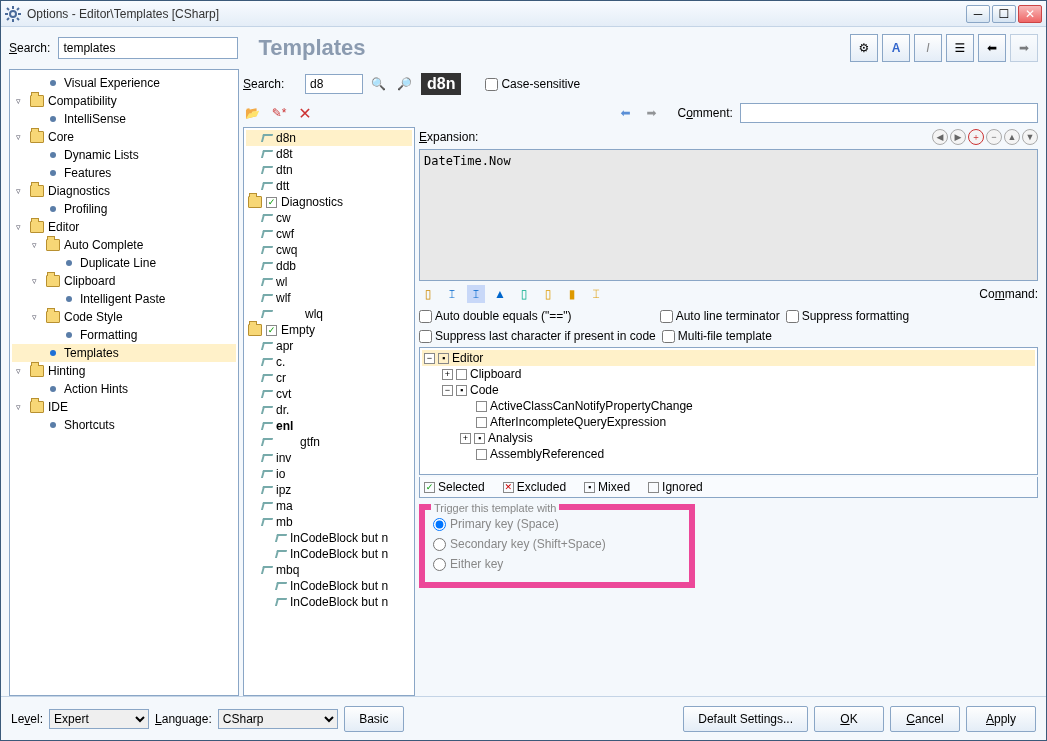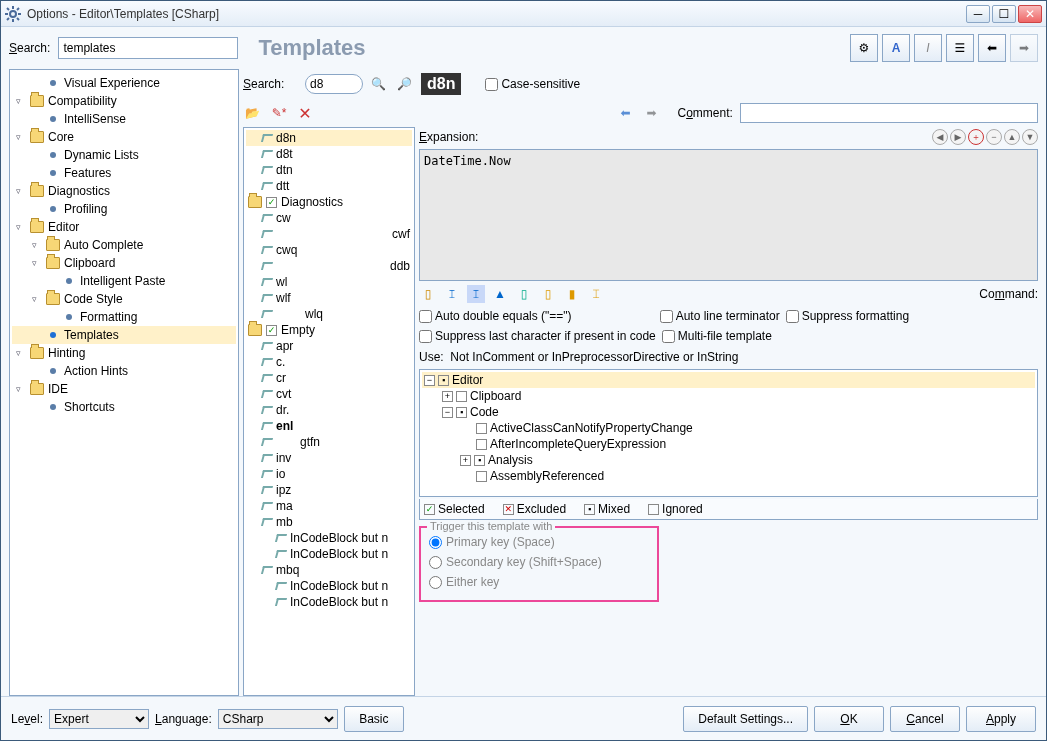--- a/index.html
+++ b/index.html
@@ -49,21 +49,21 @@
 .fieldbtn { width: 18px; height: 18px; display: inline-flex; align-items: center; justify-content: center; border: 1px solid transparent; }
 select { border: 1px solid #8aa6c6; height: 20px; font-size: 12px; }
 .use-row { padding: 3px 0; }
 .context-tree { border: 1px solid #8aa6c6; background: #fff; height: 128px; overflow-y: scroll; padding: 2px; }
 .ct-item { padding: 1px 2px; display: flex; align-items: center; gap: 3px; }
 .ct-item.sel { background: #fff1c9; }
 .ct-exp { width: 11px; height: 11px; border: 1px solid #888; display: inline-flex; align-items: center; justify-content: center; font-size: 9px; line-height: 1; background: #fff; }
 .legend { display: flex; gap: 18px; padding: 3px 4px; align-items: center; border: 1px solid #8aa6c6; border-top: none; background: #f9fbfe;}
 .legend-box { width: 11px; height: 11px; border: 1px solid #888; display: inline-flex; align-items: center; justify-content: center; font-size: 9px; }
 .bottom-split { display: flex; gap: 12px; padding-top: 4px; }
-.trigger-box { border: 2px solid #ec4899; padding: 4px 8px 8px; position: relative; width: 240px; color: #888; }
+.trigger-box { border: 6px solid #ec4899; padding: 4px 8px 8px; position: relative; width: 276px; color: #888; }
 .trigger-box .legend-lbl { position: absolute; top: -8px; left: 6px; background: #f4f8fc; padding: 0 3px; font-size: 11px; }
 .trigger-box label { display: flex; align-items: center; gap: 4px; padding: 3px 0; }
 .dep-box { flex: 1; display: flex; flex-direction: column; }
 .dep-text { flex: 1; border: 1px solid #8aa6c6; background: #fff; height: 74px; }
 .footer { height: 44px; display: flex; align-items: center; padding: 4px 10px; gap: 6px; border-top: 1px solid #c4d4e6; }
 .footer select { width: 100px; }
 .footer .spacer { flex: 1; }
 .btn { height: 26px; border: 1px solid #8aa6c6; background: linear-gradient(#fefefe,#e4edf7); padding: 0 14px; font-size: 12px; border-radius: 2px; min-width: 70px; }
 .btn.basic { min-width: 60px; }
 input[type=checkbox] { width: 13px; height: 13px; border: 1px solid #8aa6c6; }
@@ -158,20 +158,25 @@
         <div class="nav-item" style="padding-left: 4px;">
           <span class="nav-exp">▿</span>
           <span class="nav-folder"></span>
           <span>Editor</span>
         </div>
         <div class="nav-item" style="padding-left: 20px;">
           <span class="nav-exp">▿</span>
           <span class="nav-folder"></span>
           <span>Auto Complete</span>
         </div>
+        <div class="nav-item" style="padding-left: 36px;">
+          <span class="nav-exp"></span>
+          <span class="nav-bullet"></span>
+          <span>Duplicate Line</span>
+        </div>
         <div class="nav-item" style="padding-left: 20px;">
           <span class="nav-exp">▿</span>
           <span class="nav-folder"></span>
           <span>Clipboard</span>
         </div>
         <div class="nav-item" style="padding-left: 36px;">
           <span class="nav-exp"></span>
           <span class="nav-bullet"></span>
           <span>Intelligent Paste</span>
         </div>
@@ -208,21 +213,21 @@
         <div class="nav-item" style="padding-left: 20px;">
           <span class="nav-exp"></span>
           <span class="nav-bullet"></span>
           <span>Shortcuts</span>
         </div>
       </div>
 
     <div class="content">
       <div class="toolbar-row">
         <span class="lbl"><span class="und">S</span>earch:</span>
-        <input type="text" style="width: 58px; border-radius: 10px;" value="d8">
+        <input type="text" style="width: 58px;" value="d8">
         <span class="iconbtn">🔍</span>
         <span class="iconbtn">🔎</span>
         <span class="d8n-badge">d8n</span>
         <span style="width:12px"></span>
         <label class="ck">
             <input type="checkbox" style="">
             <span>Case-sensitive</span>
           </label>
       </div>
       <div class="toolbar-row">
@@ -257,29 +262,29 @@
             </div>
             <div class="tl-item" style="padding-left: 2px;">
               <span class="nav-folder"></span>
               <span style="width:11px;height:11px;border:1px solid #888;display:inline-flex;align-items:center;justify-content:center;color:#090;font-size:9px">✓</span>
               <span>Diagnostics</span>
             </div>
             <div class="tl-item" style="padding-left: 16px;">
               <span class="tl-icon tl-tmpl"></span>
               <span>cw</span>
             </div>
-            <div class="tl-item" style="padding-left: 16px; justify-content: space-between;">
+            <div class="tl-item" style="padding-left: 16px;">
               <span class="tl-icon tl-tmpl"></span>
               <span>cwf</span>
             </div>
             <div class="tl-item" style="padding-left: 16px;">
               <span class="tl-icon tl-tmpl"></span>
               <span>cwq</span>
             </div>
-            <div class="tl-item" style="padding-left: 16px; justify-content: space-between;">
+            <div class="tl-item" style="padding-left: 16px;">
               <span class="tl-icon tl-tmpl"></span>
               <span>ddb</span>
             </div>
             <div class="tl-item" style="padding-left: 16px;">
               <span class="tl-icon tl-tmpl"></span>
               <span>wl</span>
             </div>
             <div class="tl-item" style="padding-left: 16px;">
               <span class="tl-icon tl-tmpl"></span>
               <span>wlf</span>
@@ -407,23 +412,20 @@
             <label class="ck">
                 <input type="checkbox" style="">
                 <span>Suppress last character if present in code</span>
               </label>
             <label class="ck">
                 <input type="checkbox" style="">
                 <span>Multi-file template</span>
               </label>
           </div>
 
-          <div class="use-row">
-            <span>Use:</span>&nbsp;&nbsp;<span>Not InComment or InPreprocessorDirective or InString</span>
-          </div>
 
           <div class="context-tree" id="ctx-tree">
               <div class="ct-item sel" style="padding-left: 2px;">
                 <span class="ct-exp">−</span>
                 <span class="legend-box">▪</span>
                 <span>Editor</span>
               </div>
               <div class="ct-item" style="padding-left: 20px;">
                 <span class="ct-exp">+</span>
                 <span class="legend-box"></span>

